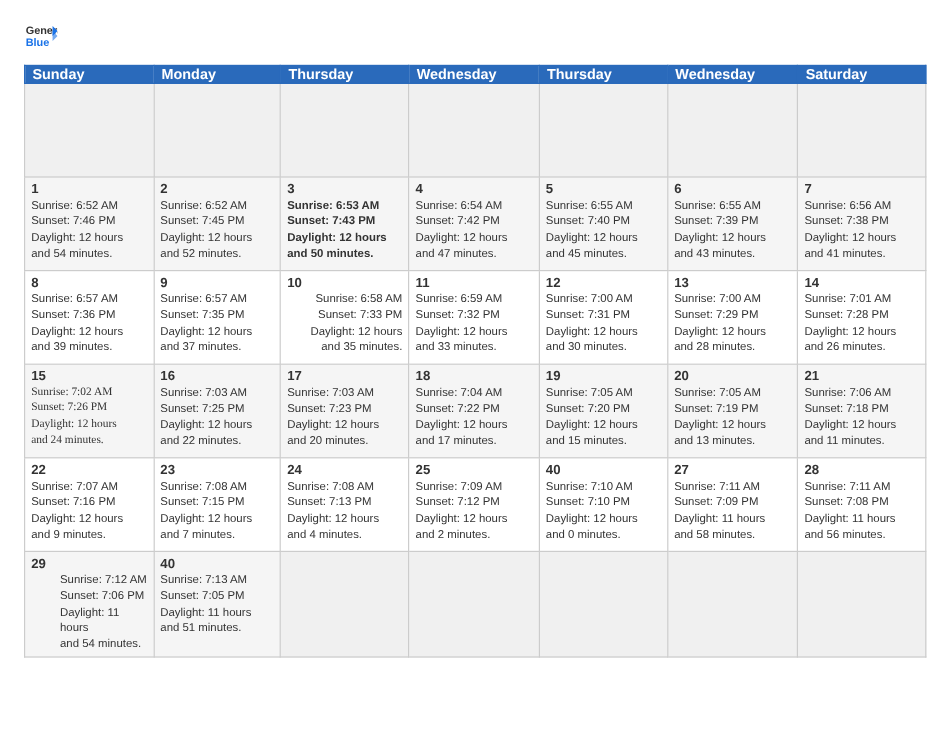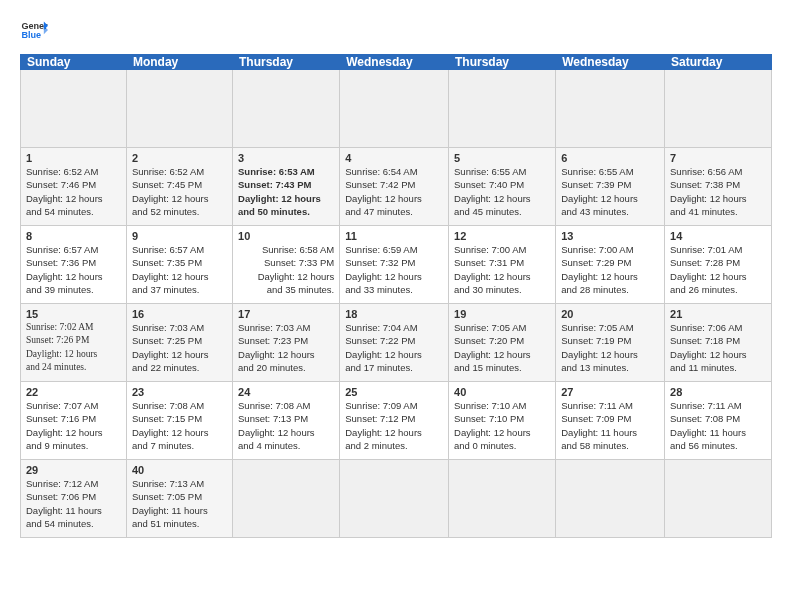--- a/index.html
+++ b/index.html
@@ -324,21 +324,21 @@
             <span class="day-num">28</span>
             <div class="day-info" style="white-space: pre-line;">Sunrise: 7:11 AM
 Sunset: 7:08 PM
 Daylight: 11 hours
 and 56 minutes.</div>
           </td>
         </tr>
         <tr>
           <td>
             <span class="day-num">29</span>
-            <div class="day-info" style="white-space: pre-line;">Sunrise: 7:12 AM
+            <div class="day-info" style="white-space: pre-line; margin-left: 24px;">Sunrise: 7:12 AM
 Sunset: 7:06 PM
 Daylight: 11 hours
 and 54 minutes.</div>
           </td>
           <td>
             <span class="day-num">40</span>
             <div class="day-info" style="white-space: pre-line;">Sunrise: 7:13 AM
 Sunset: 7:05 PM
 Daylight: 11 hours
 and 51 minutes.</div>

